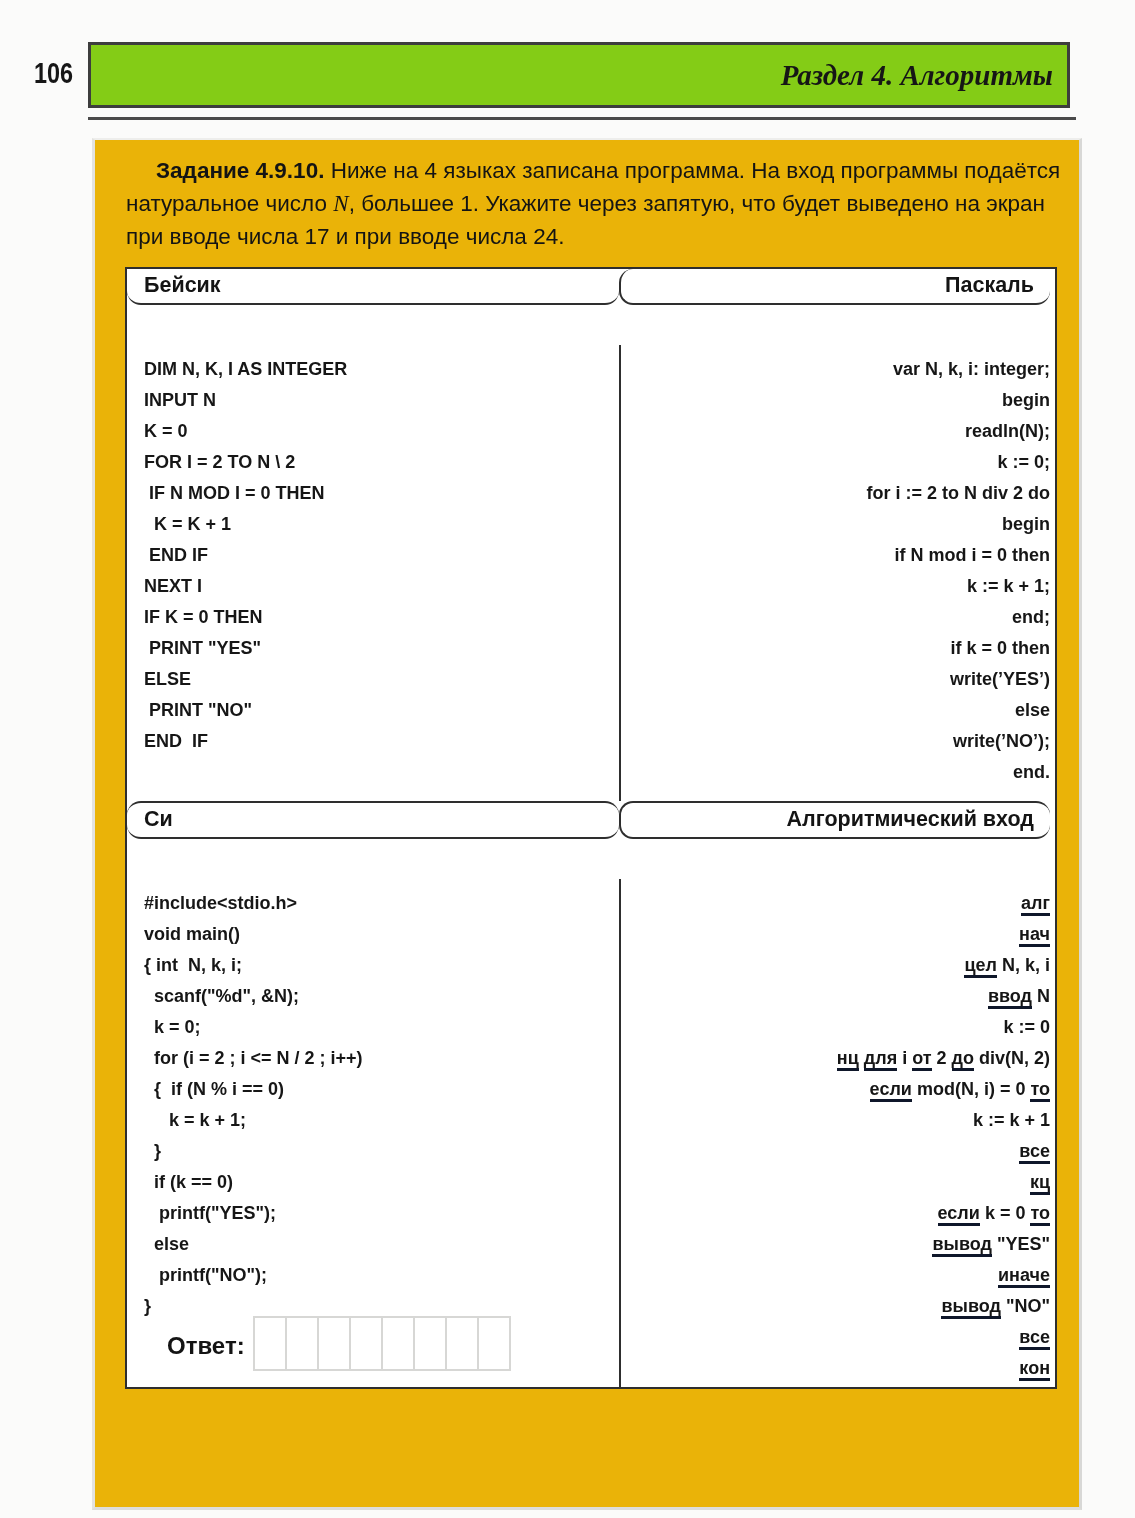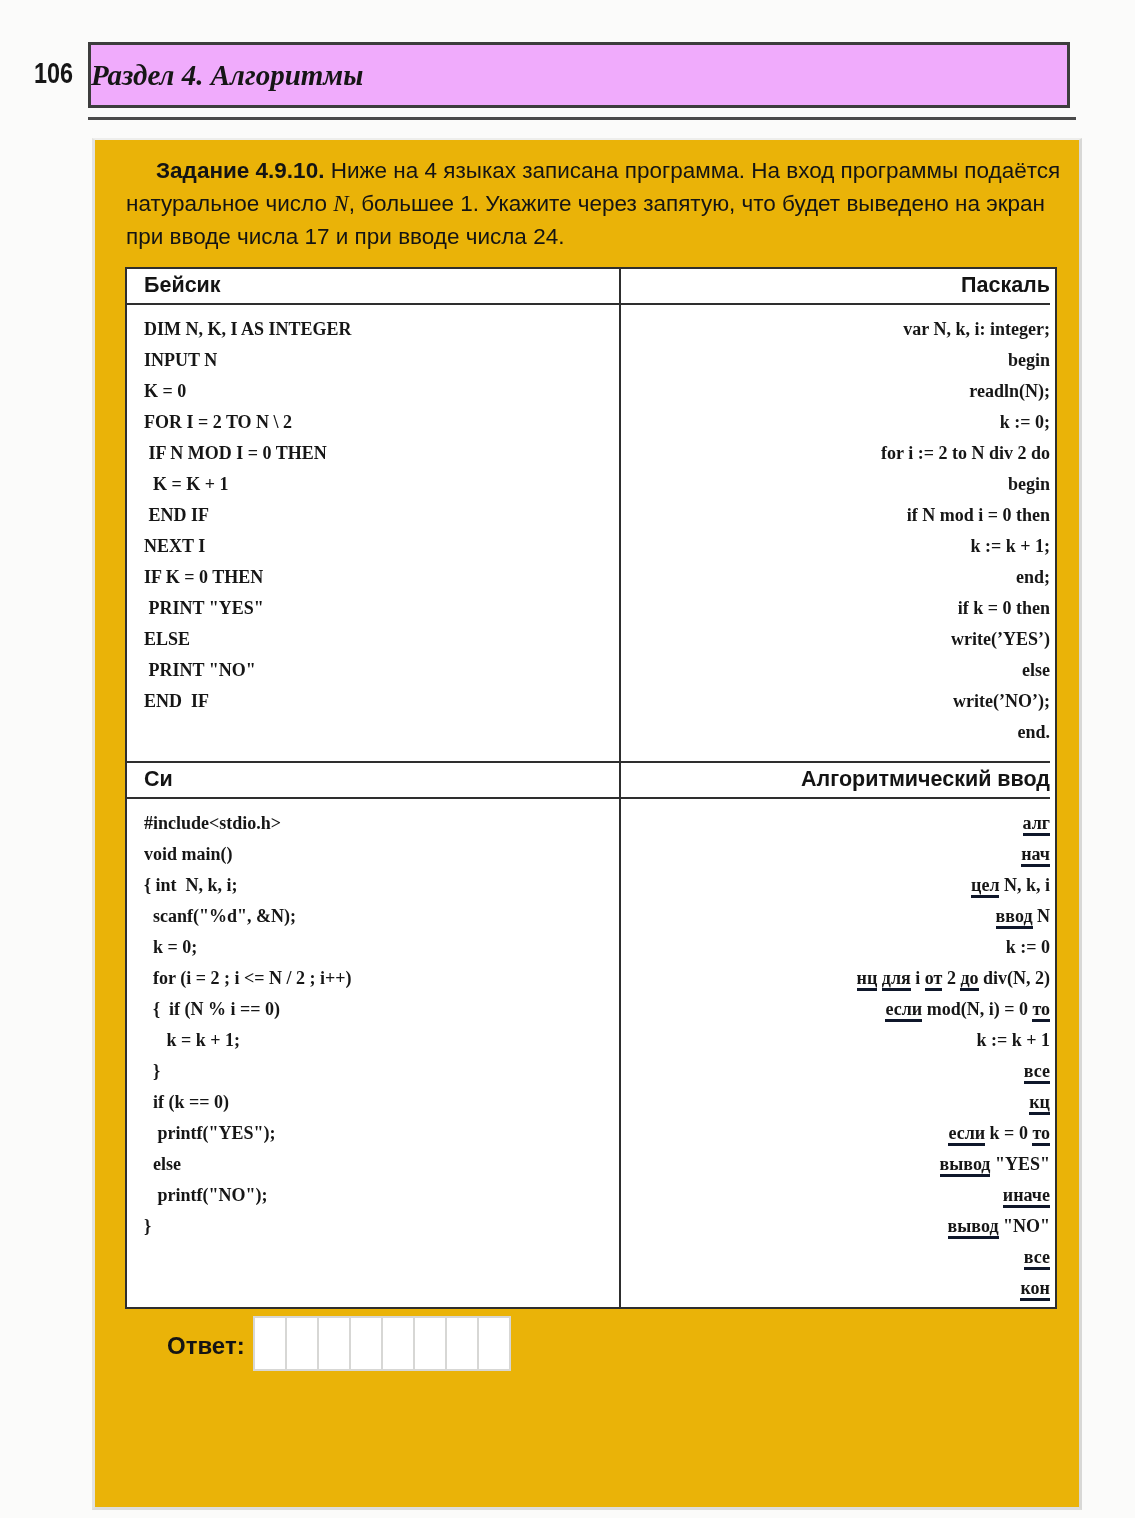--- a/index.html
+++ b/index.html
@@ -12,22 +12,22 @@
   }
   
   .page-number{
     position:absolute;left:34px;top:56px;
     font-weight:bold;font-size:30px;letter-spacing:0px;
     transform:scaleX(.78);transform-origin:left top;
     color:#161616;
   }
   .header-box{
     position:absolute;left:88px;top:42px;width:982px;height:66px;
-    border:3px solid #3d3d3d;background:#f0abfc;
-    display:flex;align-items:center;justify-content:flex-start;
+    border:3px solid #3d3d3d;background:#84cc16;
+    display:flex;align-items:center;justify-content:flex-end;
     padding-right:14px;box-sizing:border-box;
   }
   .section-title{
     font-family:"Liberation Serif",serif;
     font-style:italic;font-weight:bold;font-size:29px;color:#161616;
   }
   .header-underline{
     position:absolute;left:88px;top:117px;width:988px;height:3px;background:#4a4a4a;
   }
   
@@ -45,29 +45,29 @@
   .task i{font-style:italic;font-family:"Liberation Serif",serif;font-size:23px;}
   
   .code-table{
     position:absolute;left:30px;top:127px;width:928px;
     border:2.5px solid #2e2e2e;background:#fff;
     display:grid;grid-template-columns:492px 431px;
     box-sizing:content-box;
   }
   .cell-header{
     font-weight:bold;font-size:21.5px;color:#141414;
-    padding:4px 0 5px 17px;border-bottom:2.5px solid #2e2e2e;
+    padding:4px 16px 5px 17px;border-bottom:2.5px solid #2e2e2e;border-radius:14px;
   }
   .hdr2{border-top:2.5px solid #2e2e2e;}
   .col-right{border-left:2.5px solid #2e2e2e;text-align:right;}
   .cell-code{
-    font-family:Liberation Serif, serif;
+    font-family:Liberation Sans, sans-serif;
     font-weight:bold;font-size:18px;line-height:31px;
     white-space:pre;color:#161616;
-    padding:9px 0 8px 17px;overflow:hidden;box-sizing:border-box;
+    padding:9px 0 8px 17px;overflow:hidden;box-sizing:border-box;margin-top:40px;
   }
   .code-row1{height:456px;}
   .code-row2{height:508px;}
   .kw{border-bottom:3px solid #0f172a;}
   
   .answer-row{position:absolute;left:56px;top:1176px;height:58px;}
   .answer-label{
     position:absolute;left:16px;top:16px;
     font-weight:bold;font-size:24px;color:#141414;
   }
@@ -95,21 +95,21 @@
     <p class="task"><b>Задание 4.9.10.</b><span> Ниже на 4 языках записана программа. На вход программы подаётся натуральное число </span><i>N</i><span>, большее 1. Укажите через запятую, что будет выведено на экран при вводе числа 17 и при вводе числа 24.</span></p>
 
     <div class="code-table">
       <div class="cell-header">Бейсик</div>
       <div class="cell-header col-right">Паскаль</div>
 
       <div class="cell-code code-row1"><div class="code-line"><span>DIM N, K, I AS INTEGER</span></div><div class="code-line"><span>INPUT N</span></div><div class="code-line"><span>K = 0</span></div><div class="code-line"><span>FOR I = 2 TO N \ 2</span></div><div class="code-line"><span> IF N MOD I = 0 THEN</span></div><div class="code-line"><span>  K = K + 1</span></div><div class="code-line"><span> END IF</span></div><div class="code-line"><span>NEXT I</span></div><div class="code-line"><span>IF K = 0 THEN</span></div><div class="code-line"><span> PRINT "YES"</span></div><div class="code-line"><span>ELSE</span></div><div class="code-line"><span> PRINT "NO"</span></div><div class="code-line"><span>END  IF</span></div></div>
       <div class="cell-code code-row1 col-right"><div class="code-line"><span>var N, k, i: integer;</span></div><div class="code-line"><span>begin</span></div><div class="code-line"><span> readln(N);</span></div><div class="code-line"><span> k := 0;</span></div><div class="code-line"><span> for i := 2 to N div 2 do</span></div><div class="code-line"><span> begin</span></div><div class="code-line"><span>  if N mod i = 0 then</span></div><div class="code-line"><span>   k := k + 1;</span></div><div class="code-line"><span> end;</span></div><div class="code-line"><span> if k = 0 then</span></div><div class="code-line"><span>  write(’YES’)</span></div><div class="code-line"><span> else</span></div><div class="code-line"><span>  write(’NO’);</span></div><div class="code-line"><span>end.</span></div></div>
 
       <div class="cell-header hdr2">Си</div>
-      <div class="cell-header hdr2 col-right">Алгоритмический ввод</div>
+      <div class="cell-header hdr2 col-right">Алгоритмический вход</div>
 
       <div class="cell-code code-row2"><div class="code-line"><span>#include&lt;stdio.h&gt;</span></div><div class="code-line"><span>void main()</span></div><div class="code-line"><span>{ int  N, k, i;</span></div><div class="code-line"><span>  scanf("%d", &amp;N);</span></div><div class="code-line"><span>  k = 0;</span></div><div class="code-line"><span>  for (i = 2 ; i &lt;= N / 2 ; i++)</span></div><div class="code-line"><span>  {  if (N % i == 0)</span></div><div class="code-line"><span>     k = k + 1;</span></div><div class="code-line"><span>  }</span></div><div class="code-line"><span>  if (k == 0)</span></div><div class="code-line"><span>   printf("YES");</span></div><div class="code-line"><span>  else</span></div><div class="code-line"><span>   printf("NO");</span></div><div class="code-line"><span>}</span></div></div>
       <div class="cell-code code-row2 col-right"><div class="code-line"><span class="kw">алг</span></div><div class="code-line"><span class="kw">нач</span></div><div class="code-line"><span> </span><span class="kw">цел</span><span> N, k, i</span></div><div class="code-line"><span> </span><span class="kw">ввод</span><span> N</span></div><div class="code-line"><span> k := 0</span></div><div class="code-line"><span> </span><span class="kw">нц</span><span> </span><span class="kw">для</span><span> i </span><span class="kw">от</span><span> 2 </span><span class="kw">до</span><span> div(N, 2)</span></div><div class="code-line"><span>  </span><span class="kw">если</span><span> mod(N, i) = 0 </span><span class="kw">то</span></div><div class="code-line"><span>   k := k + 1</span></div><div class="code-line"><span>  </span><span class="kw">все</span></div><div class="code-line"><span> </span><span class="kw">кц</span></div><div class="code-line"><span> </span><span class="kw">если</span><span> k = 0 </span><span class="kw">то</span></div><div class="code-line"><span>  </span><span class="kw">вывод</span><span> "YES"</span></div><div class="code-line"><span> </span><span class="kw">иначе</span></div><div class="code-line"><span>  </span><span class="kw">вывод</span><span> "NO"</span></div><div class="code-line"><span> </span><span class="kw">все</span></div><div class="code-line"><span class="kw">кон</span></div></div>
     </div>
 
     <div class="answer-row">
       <span class="answer-label">Ответ:</span>
       <div class="answer-grid">
           <div class="answer-cell"></div>
           <div class="answer-cell"></div>

